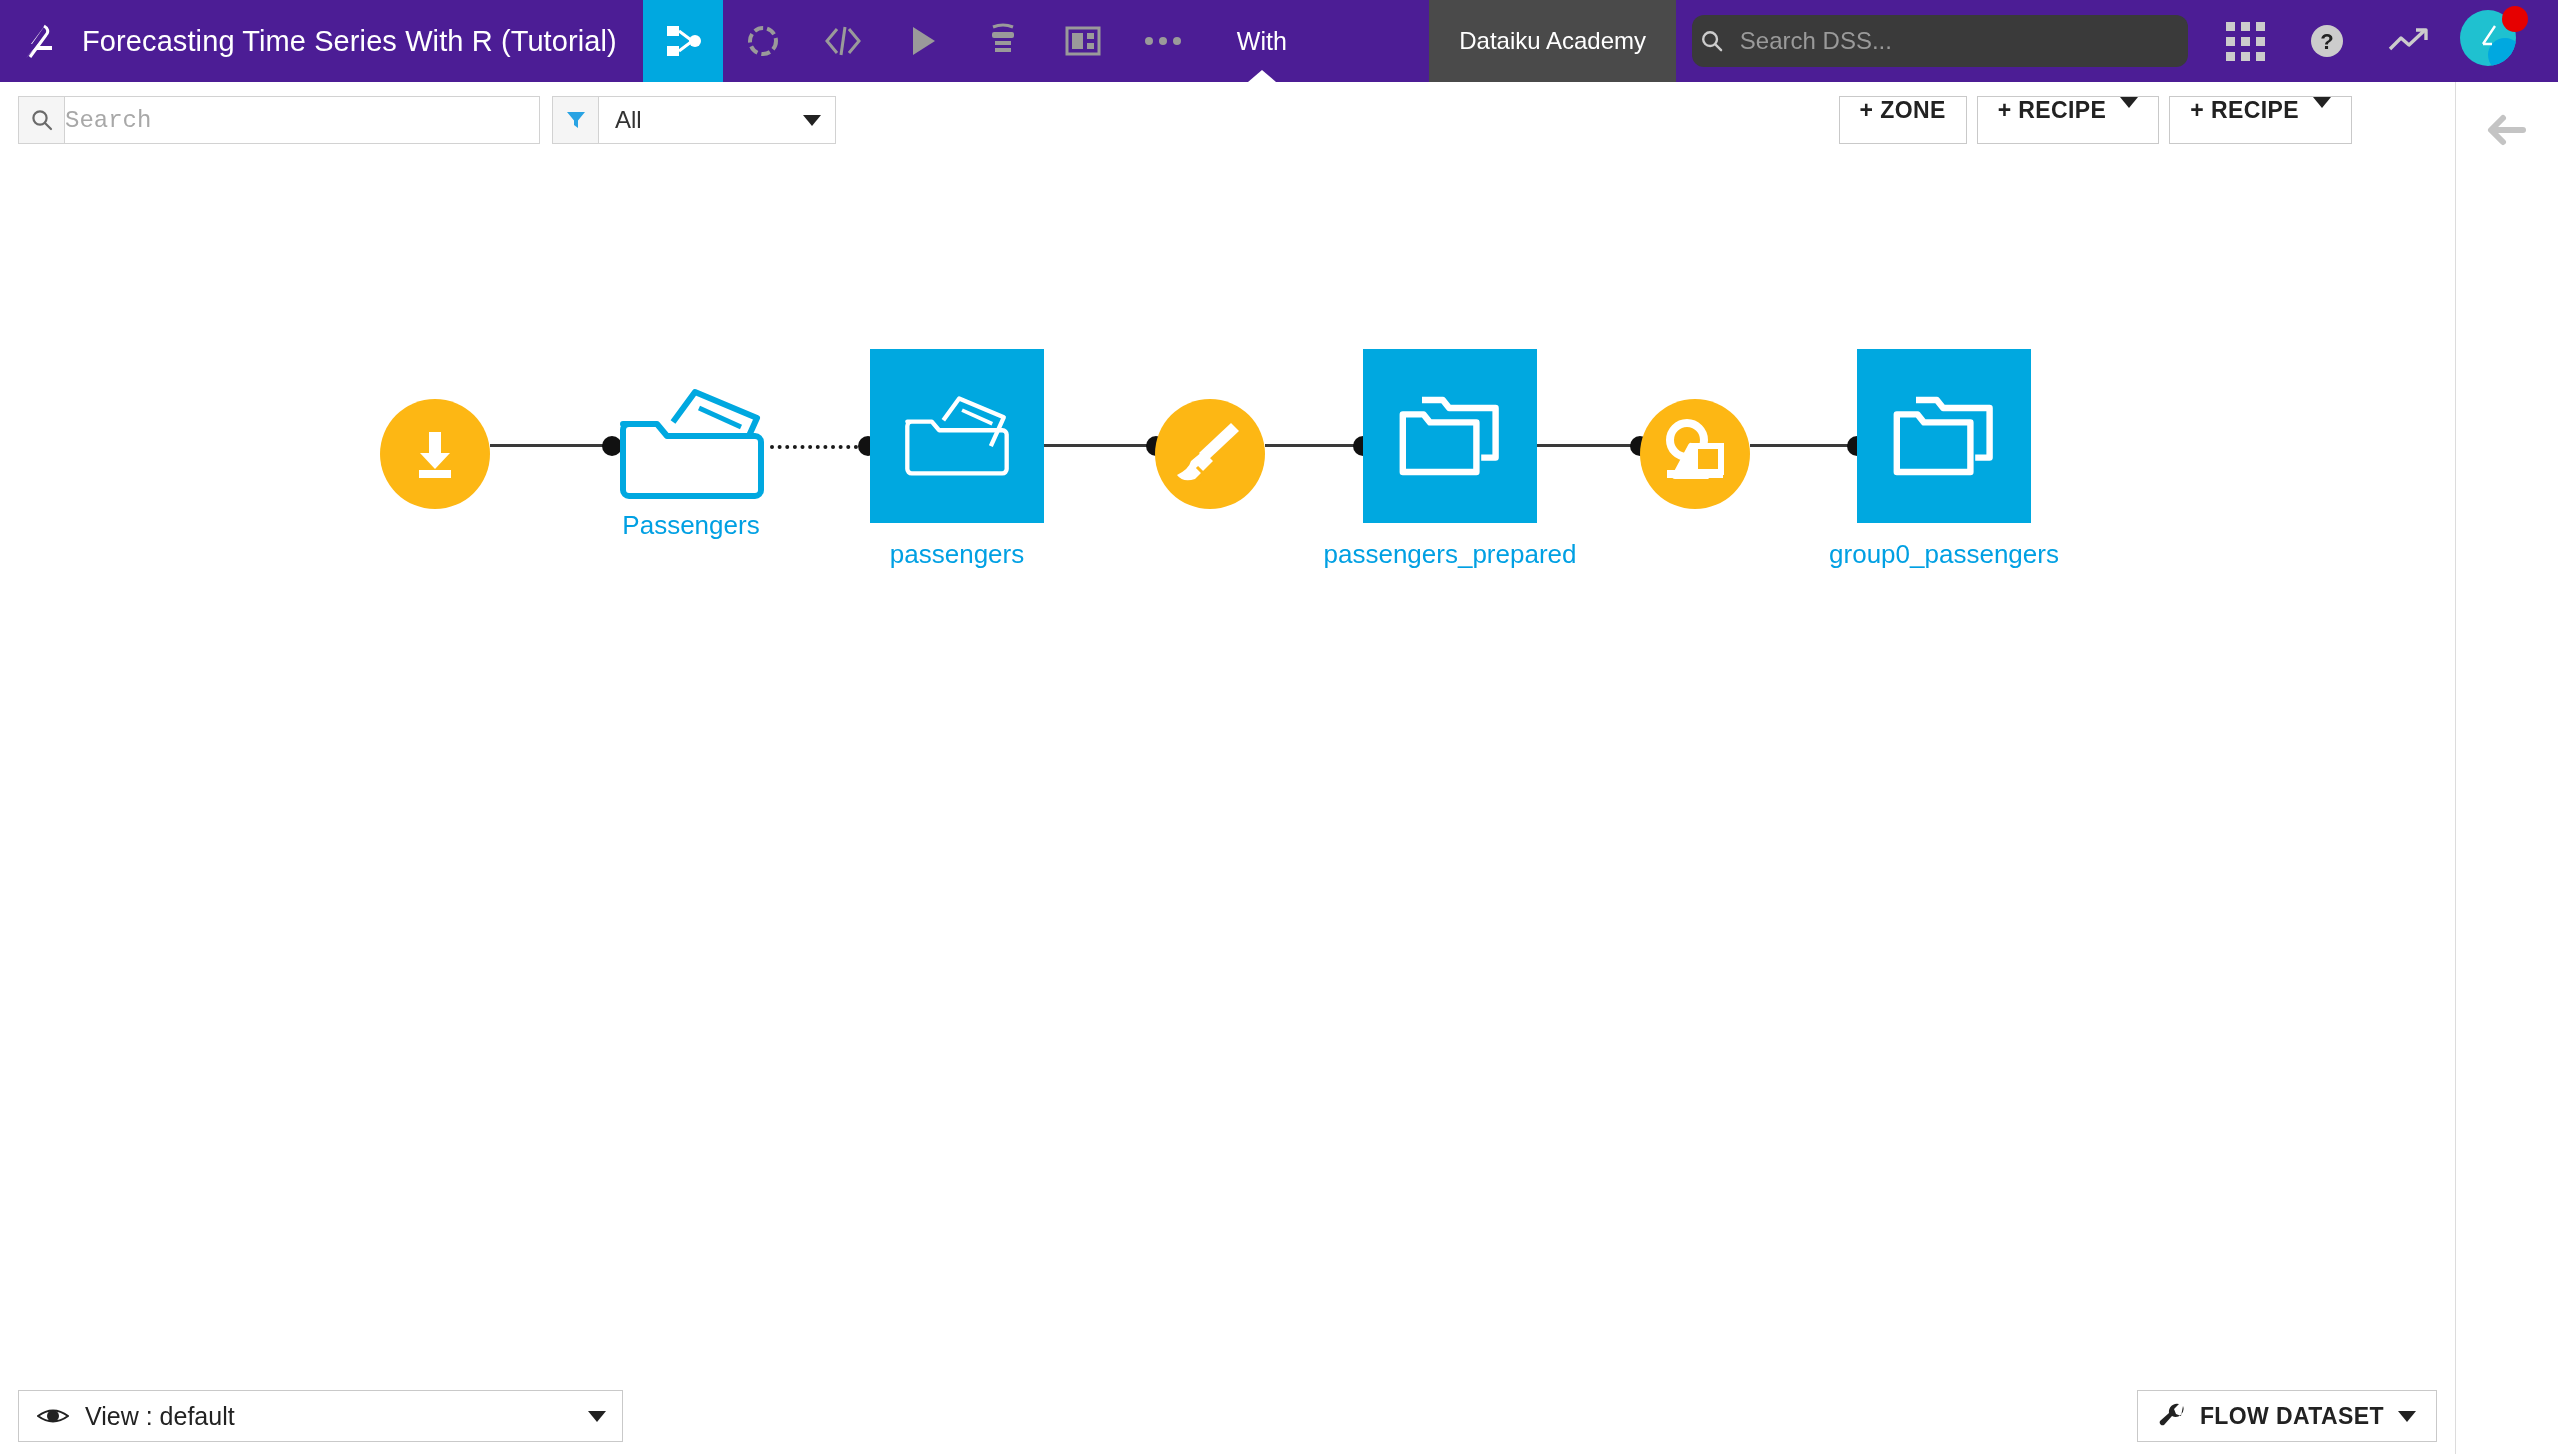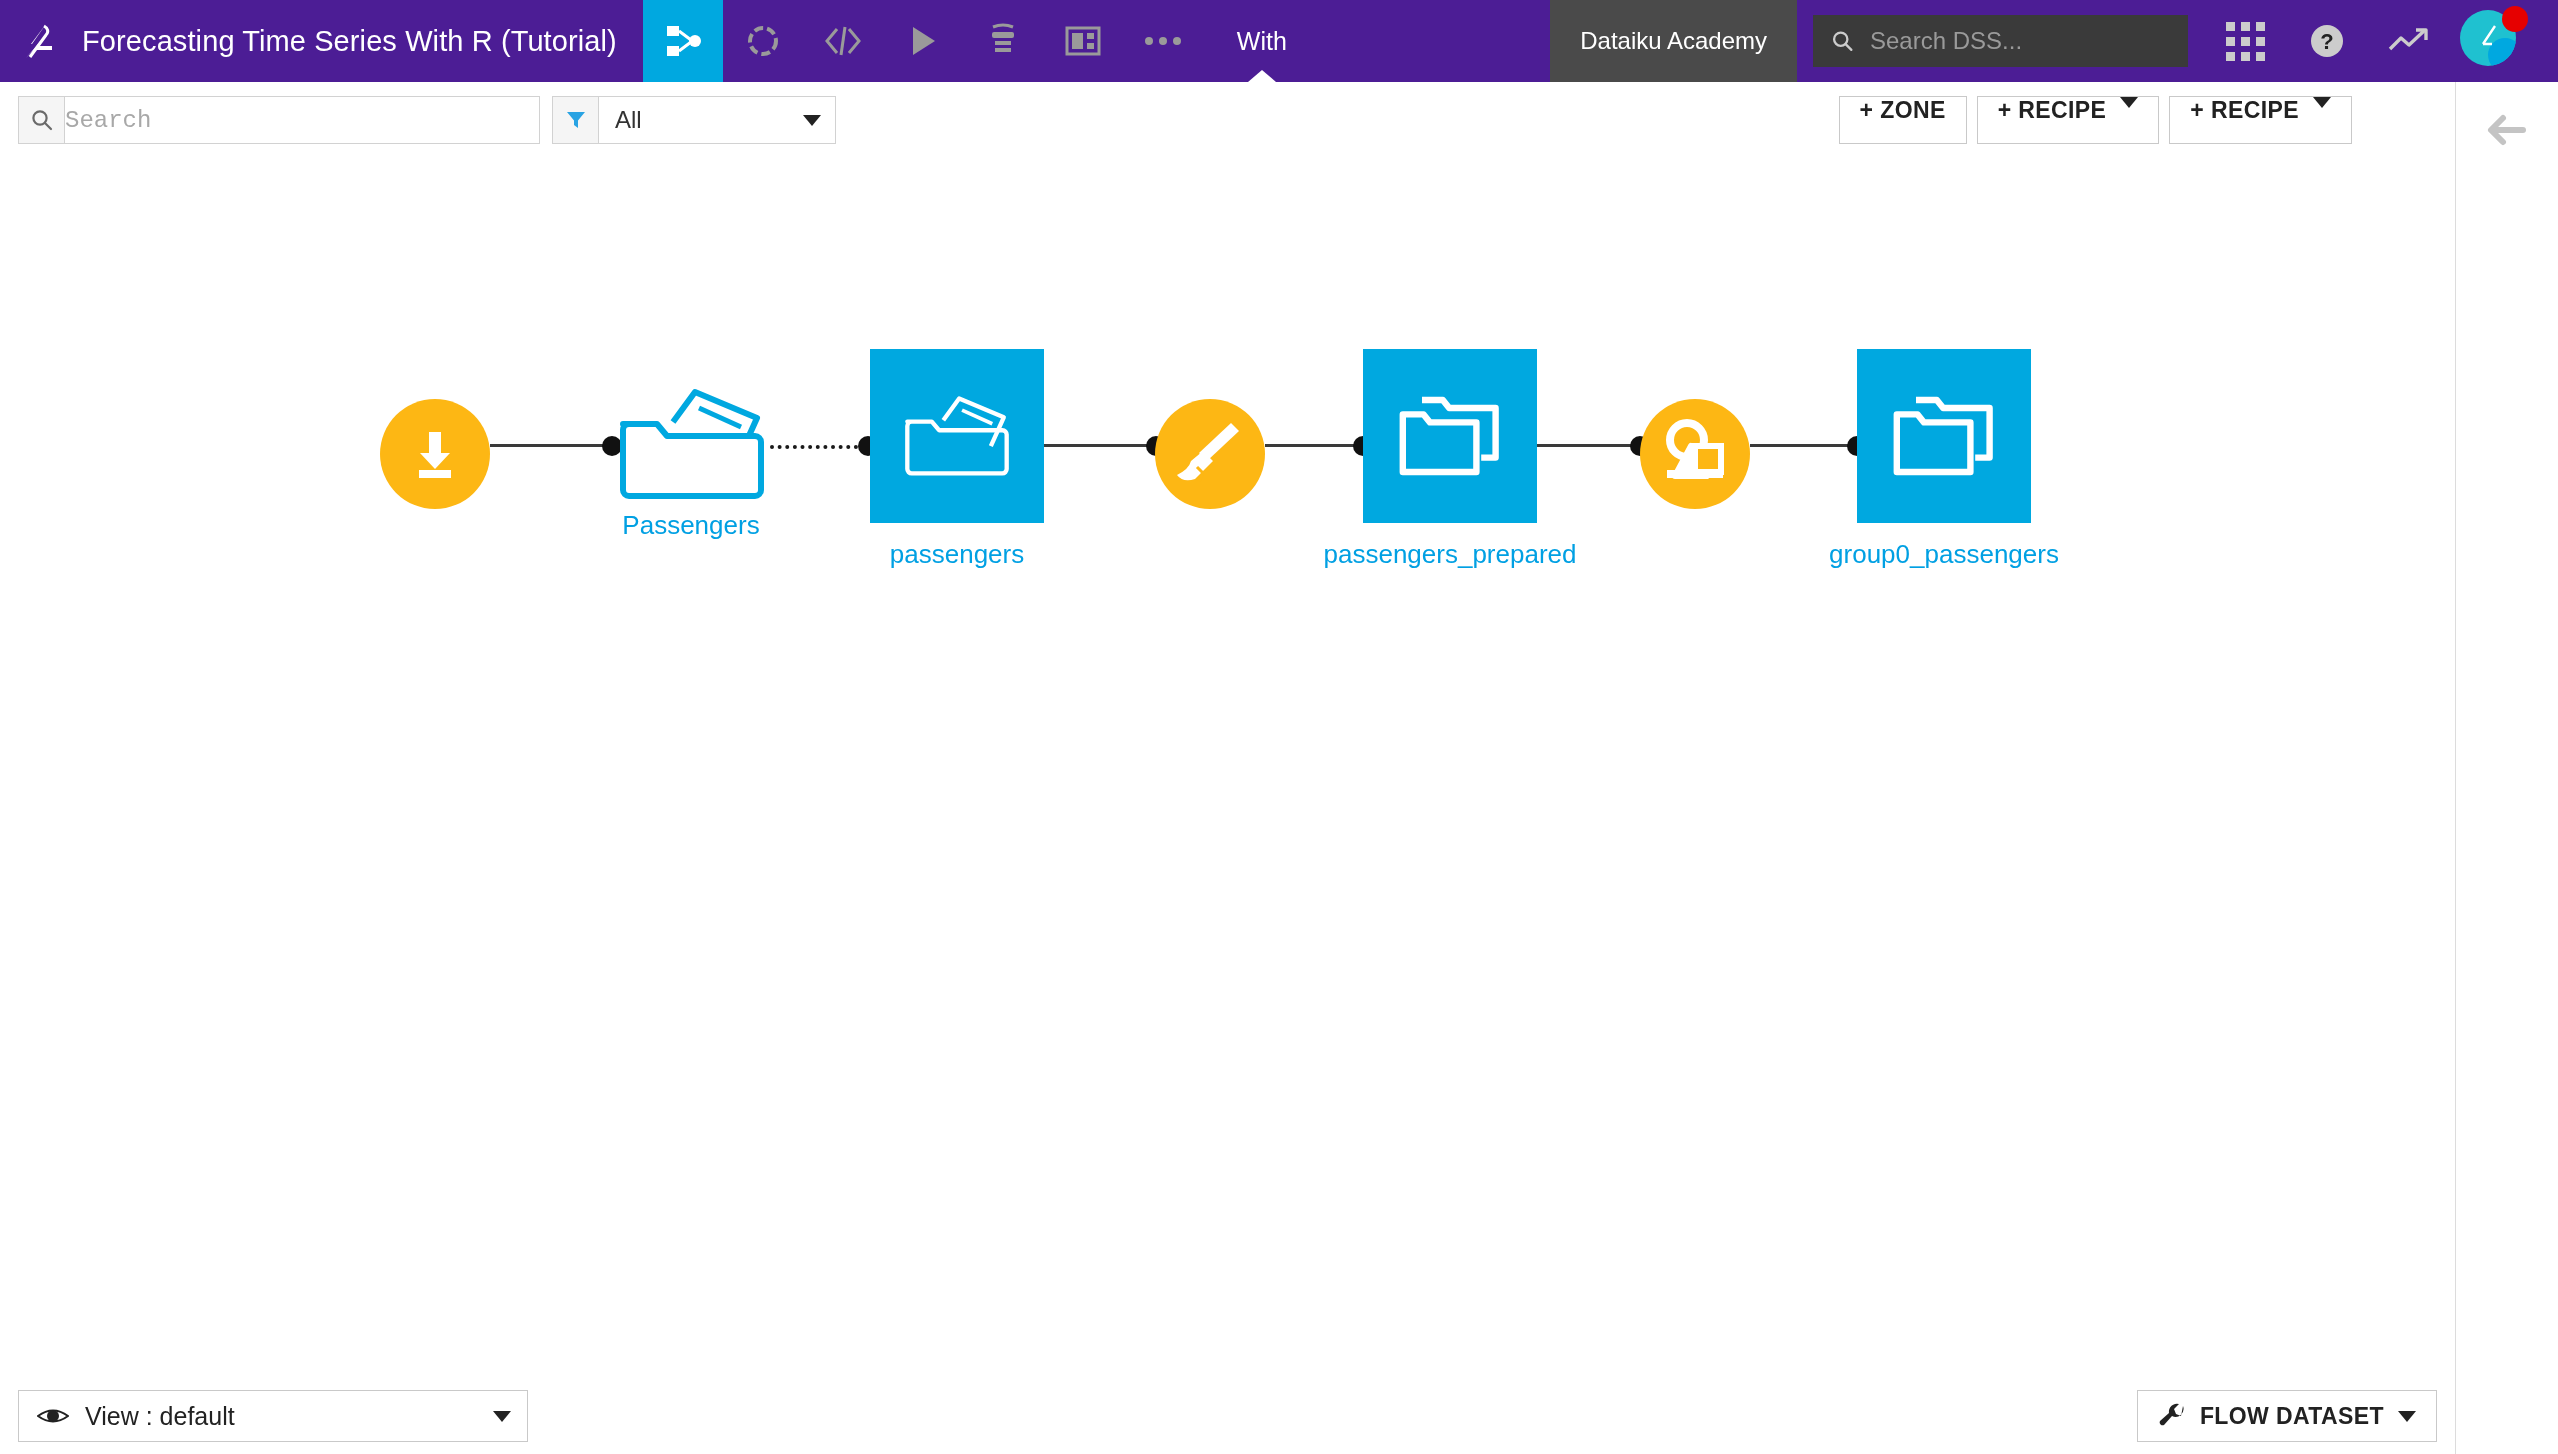--- a/index.html
+++ b/index.html
@@ -42,21 +42,21 @@
   .academy-btn {
     display: flex; align-items: center; padding: 0 30px;
     background: #4a4a4a; color: #ffffff; font-size: 24px; white-space: nowrap;
   }
   .search-wrap {
     display: flex; align-items: center; margin: 0 16px;
     align-self: center;
   }
   .search-box {
     display: flex; align-items: center; background: #3a3a3a;
-    width: 375px; height: 52px; border-radius: 0; padding: 0 18px;
+    width: 496px; height: 52px; border-radius: 12px; padding: 0 8px;
   }
   .search-box input {
     background: transparent; border: 0; outline: none;
     color: #cccccc; font-size: 24px; margin-left: 16px; width: 100%;
     font-family: "Liberation Sans", sans-serif;
   }
   .search-box input::placeholder { color: #9a9a9a; }
   .right-icons { display: flex; align-items: center; padding-right: 26px; }
   .right-icons > div {
     width: 82px; display: flex; align-items: center; justify-content: center;
@@ -171,21 +171,21 @@
   .folder-node {
     width: 160px; height: 120px; display: flex; align-items: center; justify-content: center;
   }
 
   
   #flow-footer {
     position: absolute; left: 0; bottom: 0; width: 2455px; height: 70px;
     background: #ffffff;
   }
   .view-select {
-    position: absolute; left: 18px; top: 6px; width: 510px; height: 52px;
+    position: absolute; left: 18px; top: 6px; width: 605px; height: 52px;
     border: 1px solid #c9c9c9; background: #fff;
     display: flex; align-items: center; justify-content: space-between;
     padding: 0 16px 0 18px; font-size: 25px; color: #222;
   }
   .view-select .left { display: flex; align-items: center; gap: 16px; }
   .flow-actions {
     position: absolute; right: 18px; top: 6px; height: 52px;
     border: 1px solid #c9c9c9; background: #fff;
     display: flex; align-items: center; gap: 14px; padding: 0 20px;
     font-size: 23px; font-weight: 700; color: #222; letter-spacing: .4px;

